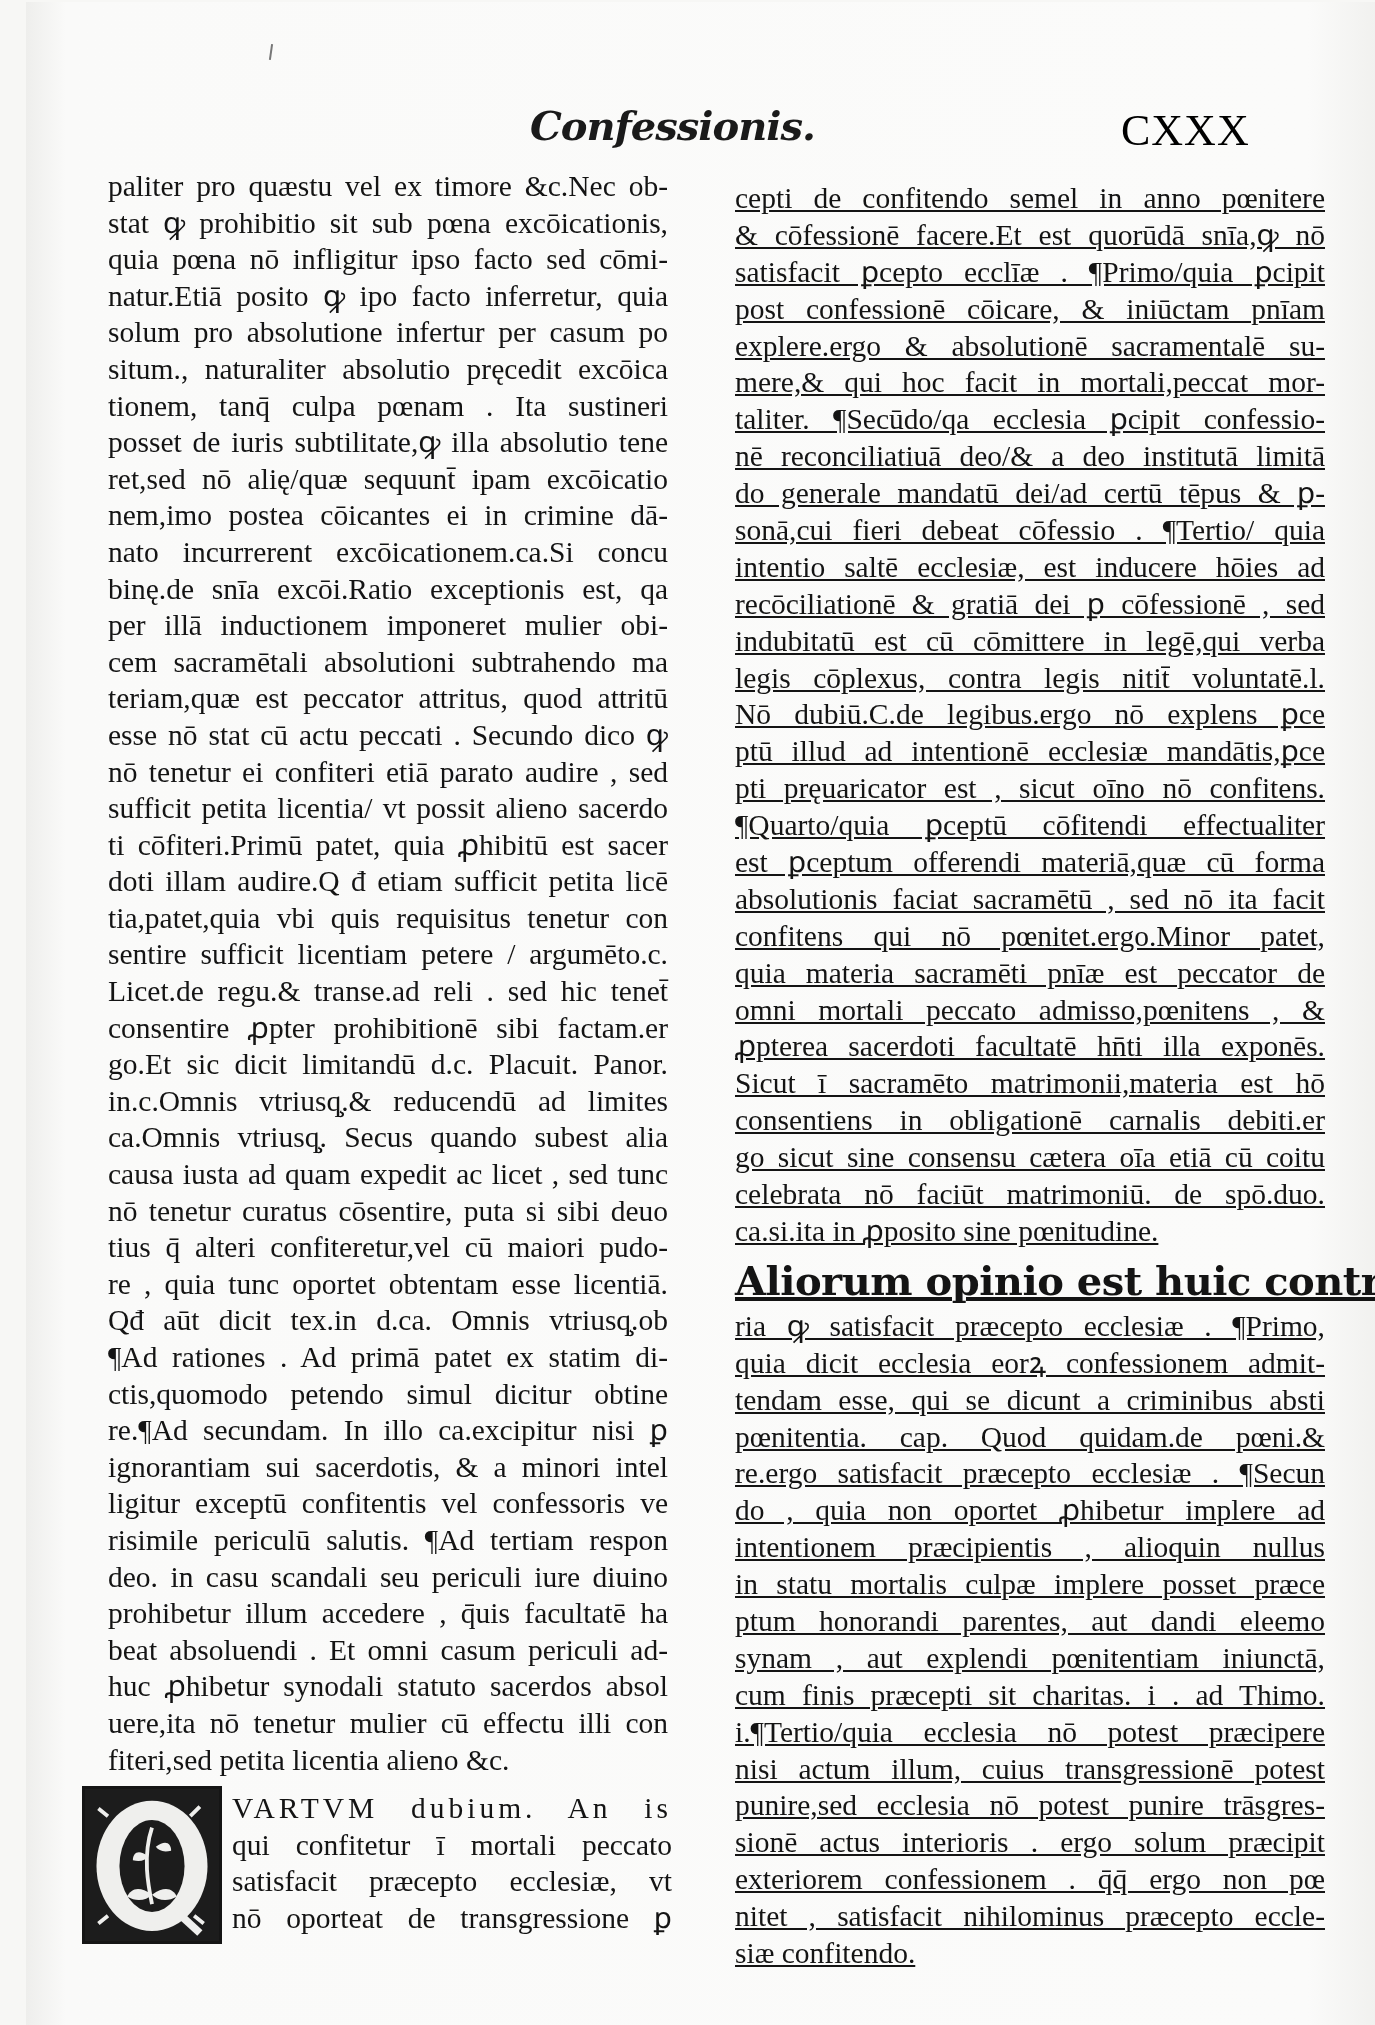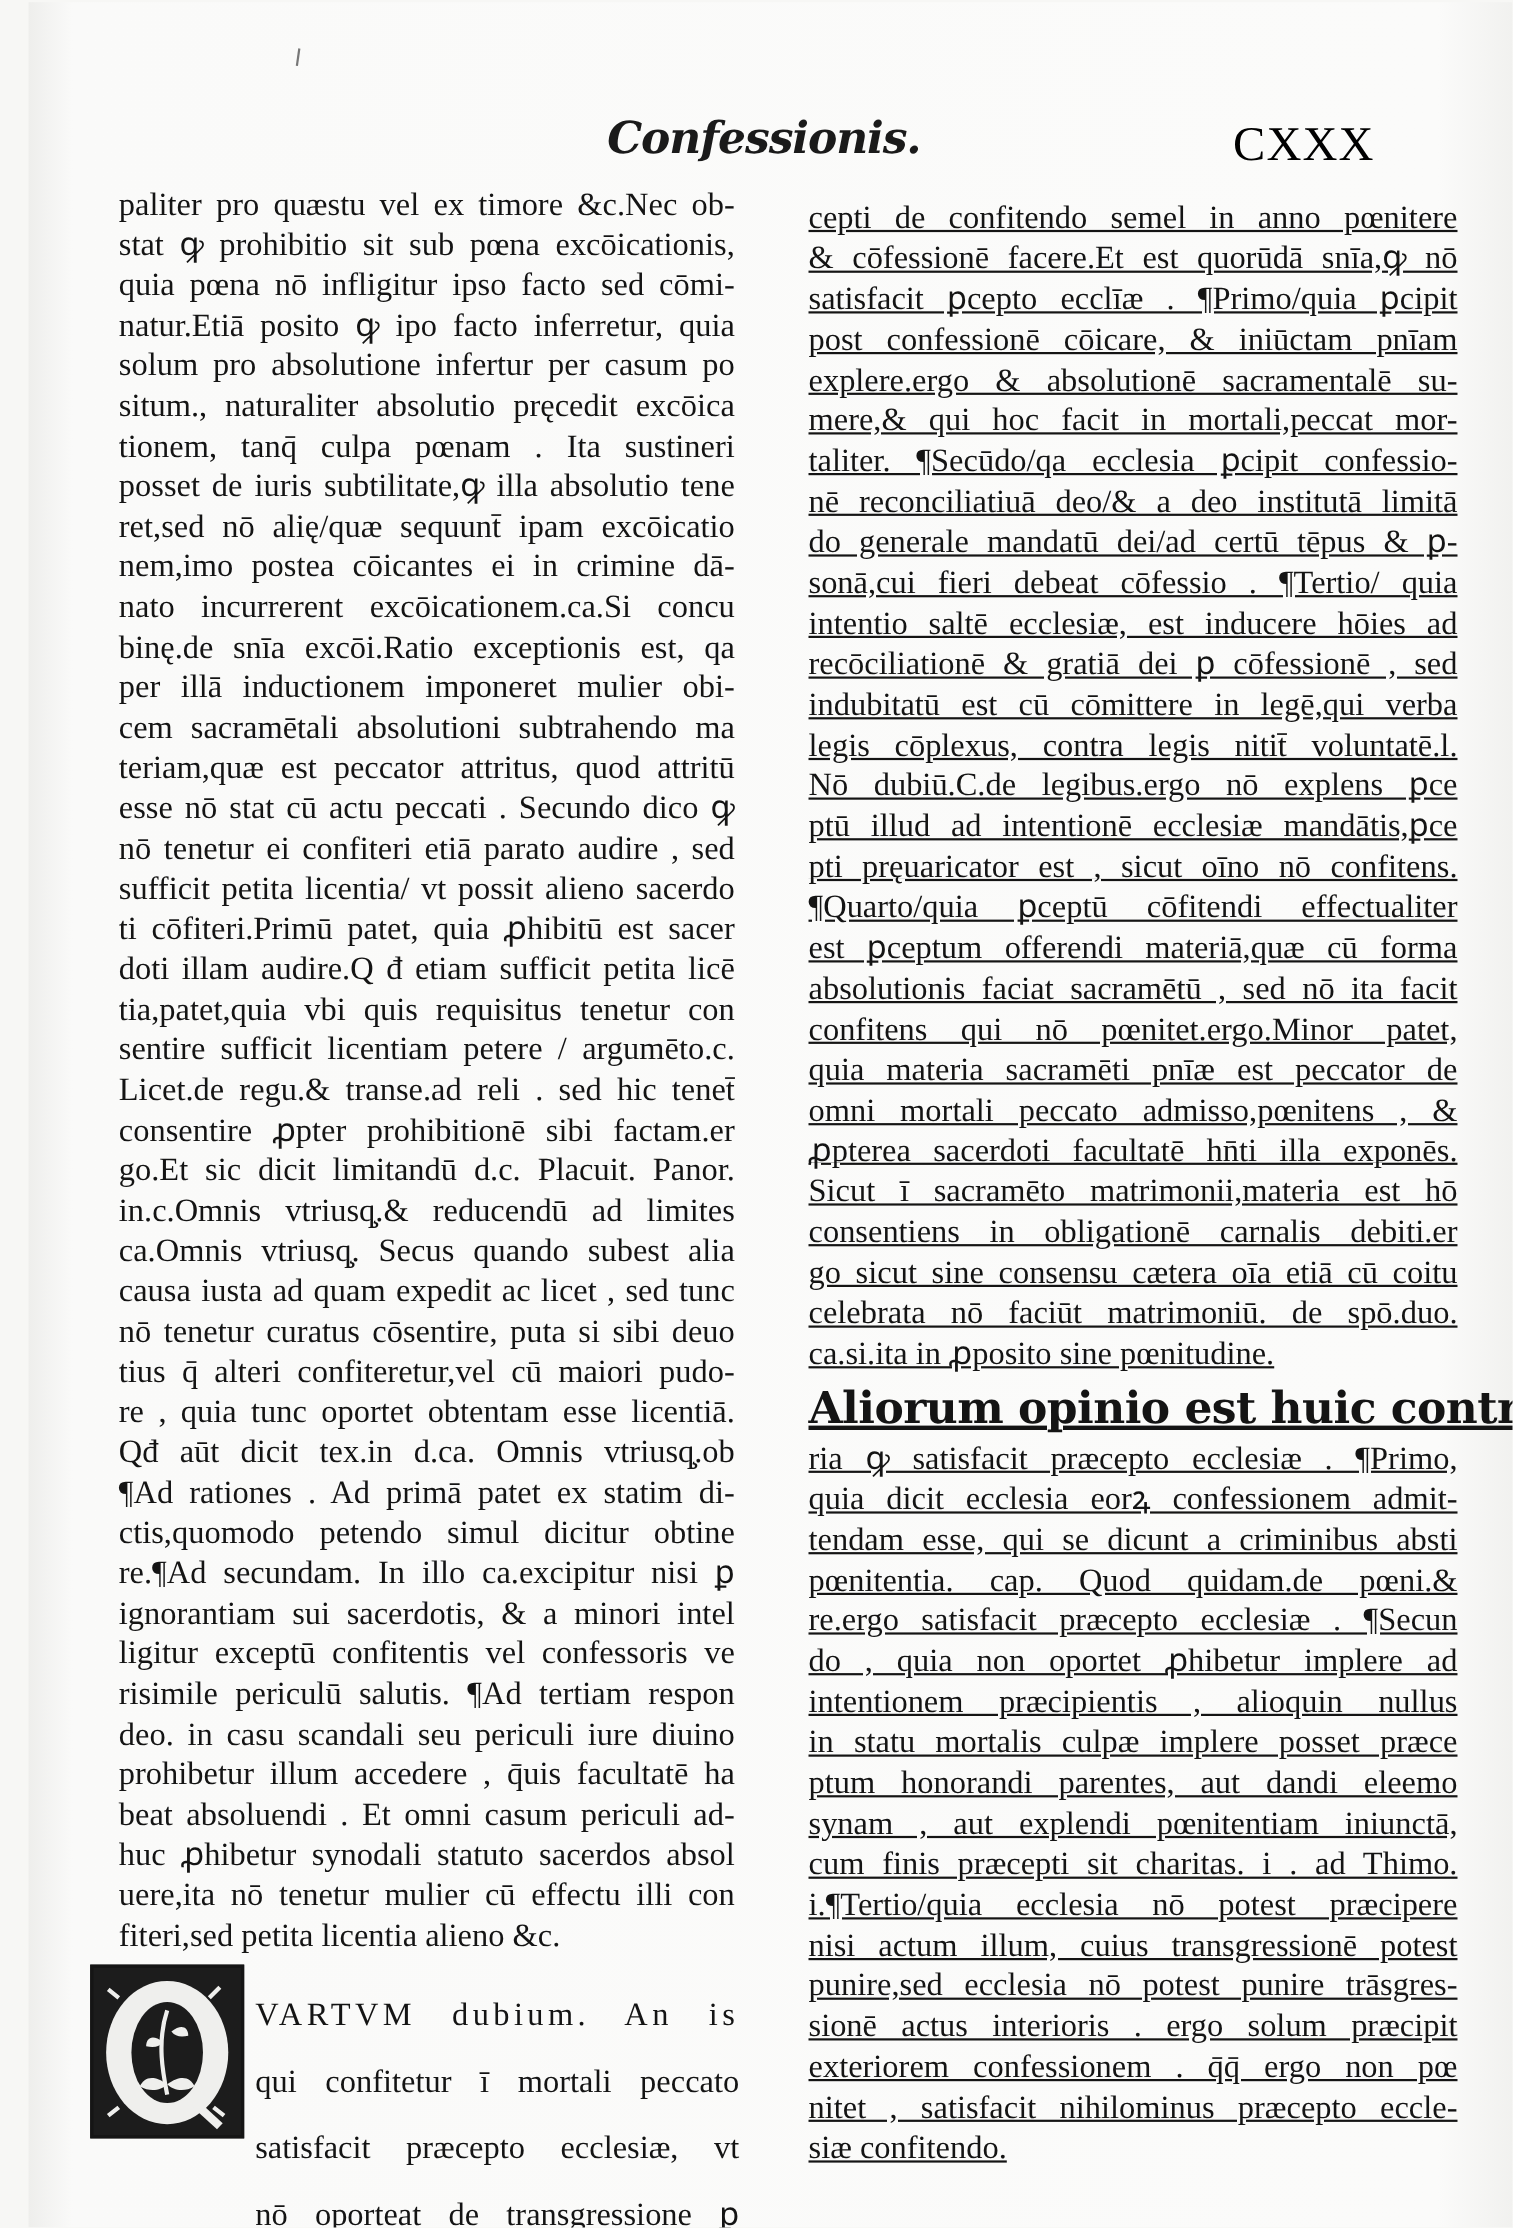--- a/index.html
+++ b/index.html
@@ -8,21 +8,21 @@
       background: #f7f7f5;
       font-family: "DejaVu Serif", serif;
       color: #141414;
     }
     .page {
       position: absolute; left: 26px; top: 2px; width: 1349px; height: 2023px;
       background: linear-gradient(90deg, #eeeeec 0px, #fafaf9 40px, #fbfbfa 95%, #f1f1ef 100%);
     }
     .stray-mark { position: absolute; left: 244px; top: 42px; width: 2px; height: 16px; background: #777; transform: rotate(8deg); }
     .header-title {
-      position: absolute; left: 552px; top: 102px;
+      position: absolute; left: 530px; top: 102px;
       font-family: "DejaVu Serif", serif; font-size: 40px; font-weight: bold;
       letter-spacing: -1px; color: #1a1a1a; font-style: italic;
     }
     .folio {
       position: absolute; left: 1121px; top: 105px;
       font-family: "Liberation Serif", serif; font-size: 44px; letter-spacing: 1px; color: #000000;
     }
     .col {
       position: absolute; top: 168px;
       font-family: "Liberation Serif", serif; font-size: 29.5px; line-height: 36.6px;
@@ -39,21 +39,21 @@
       letter-spacing: -0.5px;
     }
     .initial-block { position: relative; height: 160px; margin-top: 8px; }
     .initial {
       position: absolute; left: -26px; top: 0; width: 140px; height: 158px;
       border: 3px solid #151515; background: #1e1e1e; box-sizing: border-box;
       display: flex; align-items: center; justify-content: center; overflow: hidden;
     }
     .initial svg { width: 100%; height: 100%; }
     .initial-text { position: absolute; left: 124px; top: 4px; width: 440px; }
-    .initial-text .line { text-align: justify; text-align-last: justify; margin-top: 24px; }
+    .initial-text .line { text-align: justify; text-align-last: justify; }
     .caps { letter-spacing: 4px; }
   </style>
 </head>
 <body>
 
 <div class="page">
   <div class="stray-mark"></div>
 </div>
 
 <div class="header-title">Confessionis.</div>

